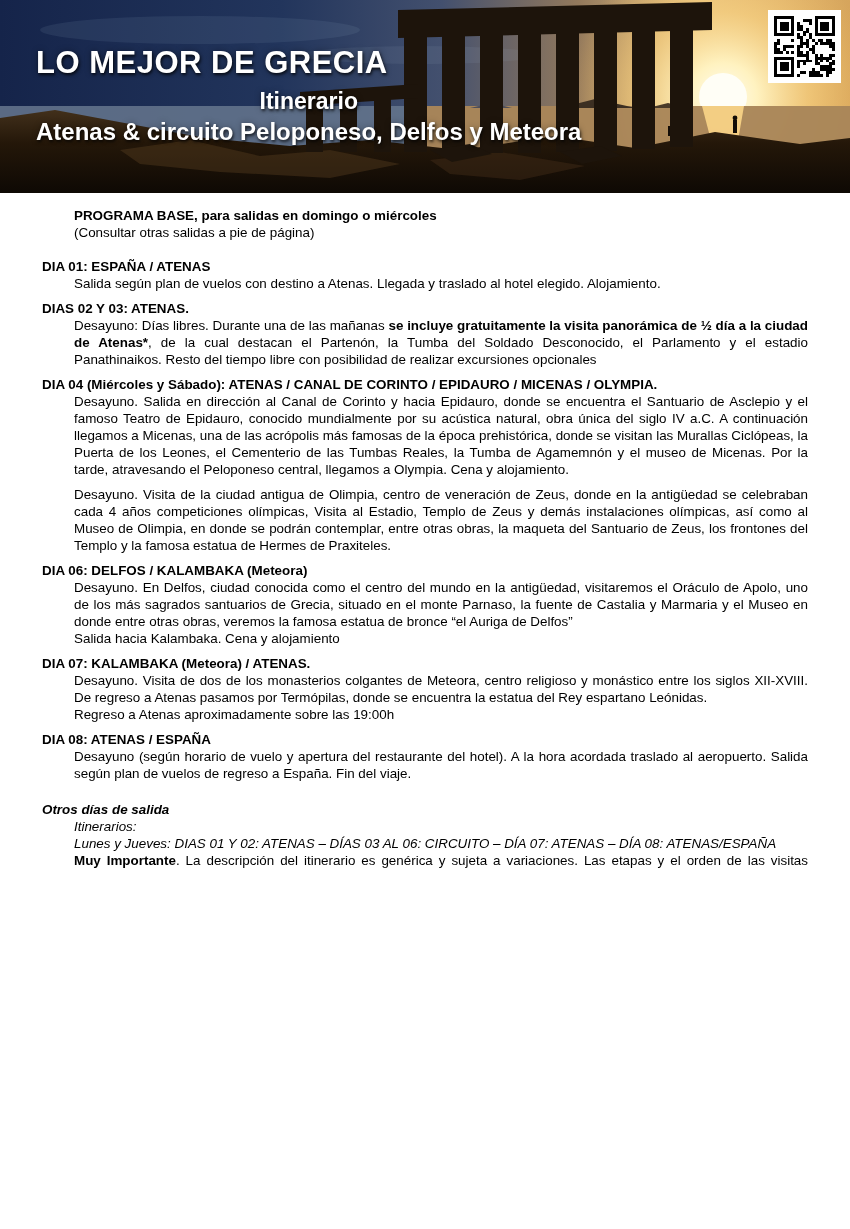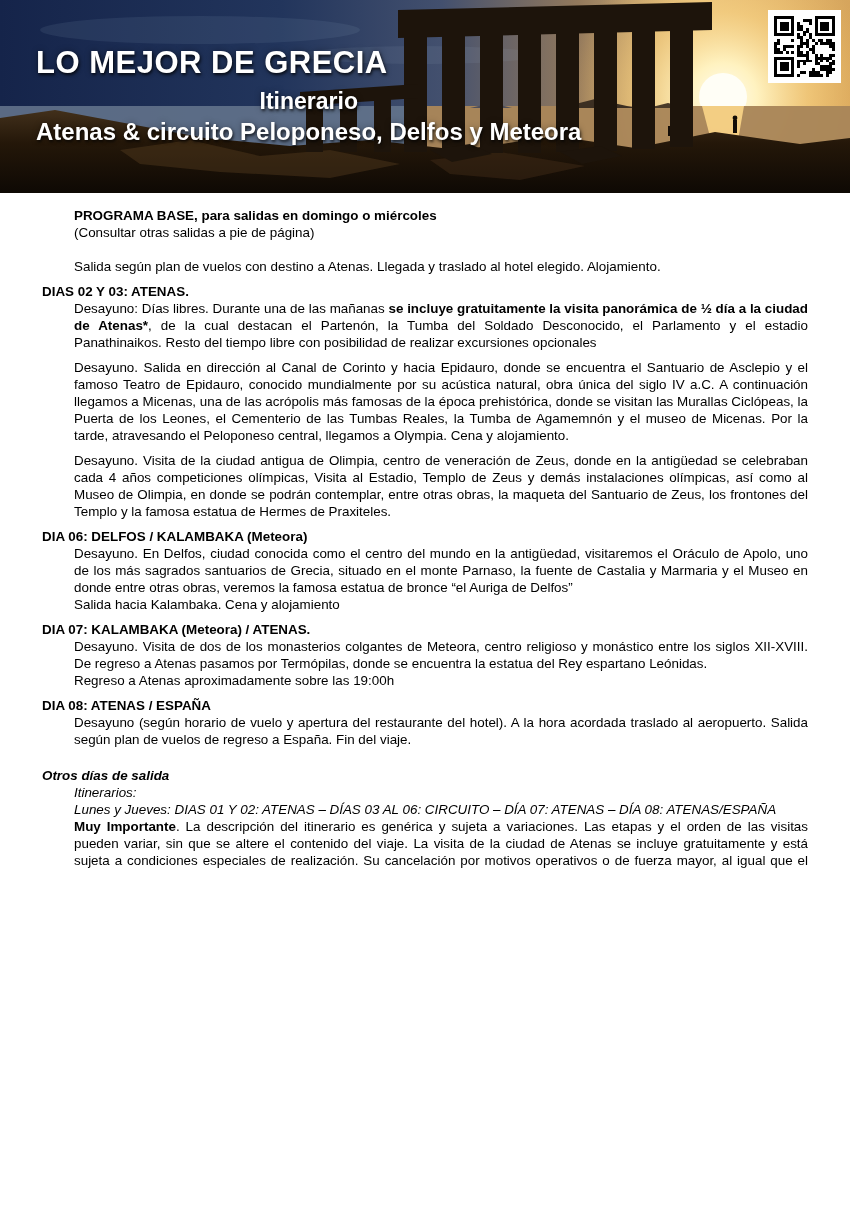--- a/index.html
+++ b/index.html
@@ -251,27 +251,29 @@
 
   <main class="content">
 
     <div class="intro">
       <p class="bold">PROGRAMA BASE, para salidas en domingo o miércoles</p>
       <p>(Consultar otras salidas a pie de página)</p>
     </div>
 
     <div id="days-container">
         <section class="day">
+          <h3 class="h">DIA 01: ESPAÑA / ATENAS</h3>
           <p class=""><span>Salida según plan de vuelos con destino a Atenas. Llegada y traslado al hotel elegido. Alojamiento.</span></p>
         </section>
         <section class="day">
           <h3 class="h">DIAS 02 Y 03: ATENAS.</h3>
           <p class="just"><span>Desayuno: Días libres. Durante una de las mañanas </span><b>se incluye gratuitamente la visita panorámica de ½ día a la ciudad de Atenas*</b><span>, de la cual destacan el Partenón, la Tumba del Soldado Desconocido, el Parlamento y el estadio Panathinaikos. Resto del tiempo libre con posibilidad de realizar excursiones opcionales</span></p>
         </section>
         <section class="day">
+          <h3 class="h">DIA 04 (Miércoles y Sábado): ATENAS / CANAL DE CORINTO / EPIDAURO / MICENAS / OLYMPIA.</h3>
           <p class="just"><span>Desayuno. Salida en dirección al Canal de Corinto y hacia Epidauro, donde se encuentra el Santuario de Asclepio y el famoso Teatro de Epidauro, conocido mundialmente por su acústica natural, obra única del siglo IV a.C. A continuación llegamos a Micenas, una de las acrópolis más famosas de la época prehistórica, donde se visitan las Murallas Ciclópeas, la Puerta de los Leones, el Cementerio de las Tumbas Reales, la Tumba de Agamemnón y el museo de Micenas. Por la tarde, atravesando el Peloponeso central, llegamos a Olympia. Cena y alojamiento.</span></p>
         </section>
         <section class="day">
           <p class="just"><span>Desayuno. Visita de la ciudad antigua de Olimpia, centro de veneración de Zeus, donde en la antigüedad se celebraban cada 4 años competiciones olímpicas, Visita al Estadio, Templo de Zeus y demás instalaciones olímpicas, así como al Museo de Olimpia, en donde se podrán contemplar, entre otras obras, la maqueta del Santuario de Zeus, los frontones del Templo y la famosa estatua de Hermes de Praxiteles.</span></p>
         </section>
         <section class="day">
           <h3 class="h">DIA 06: DELFOS / KALAMBAKA (Meteora)</h3>
           <p class="just"><span>Desayuno. En Delfos, ciudad conocida como el centro del mundo en la antigüedad, visitaremos el Oráculo de Apolo, uno de los más sagrados santuarios de Grecia, situado en el monte Parnaso, la fuente de Castalia y Marmaria y  el Museo en donde entre otras obras, veremos la famosa estatua  de bronce “el Auriga de Delfos”</span></p>
           <p class=""><span>Salida hacia Kalambaka. Cena y alojamiento</span></p>
         </section>

